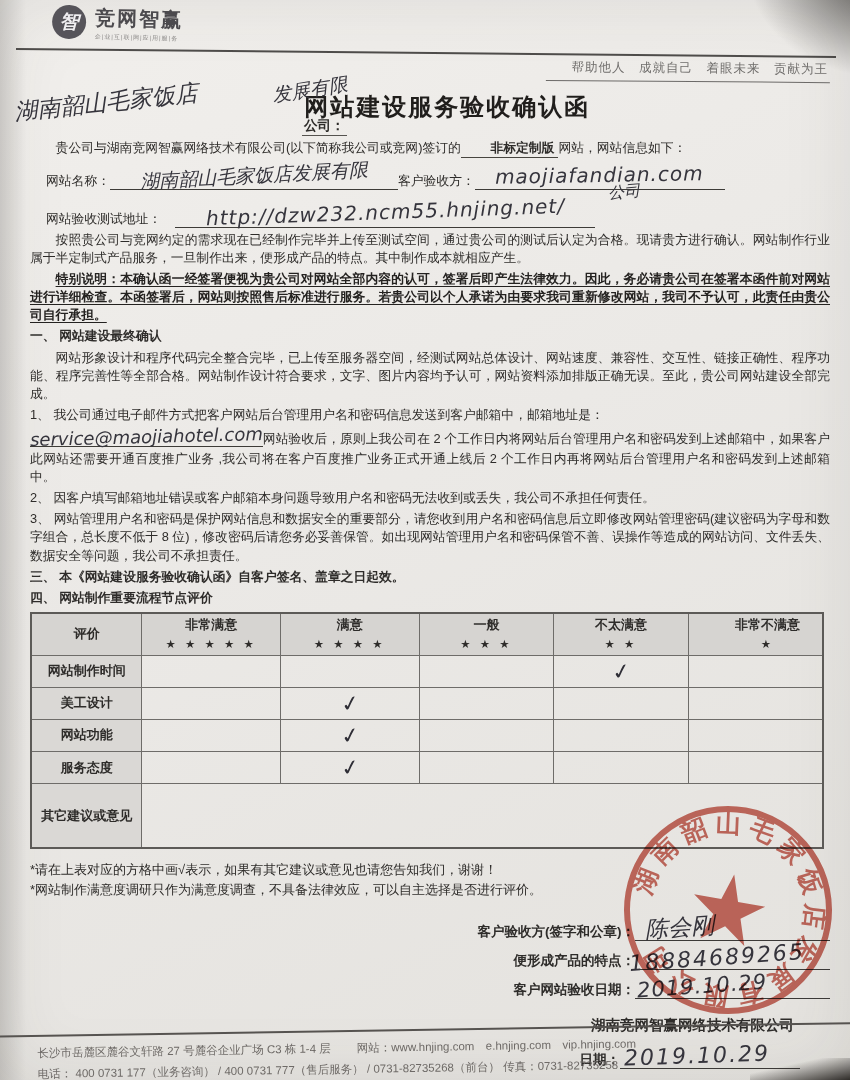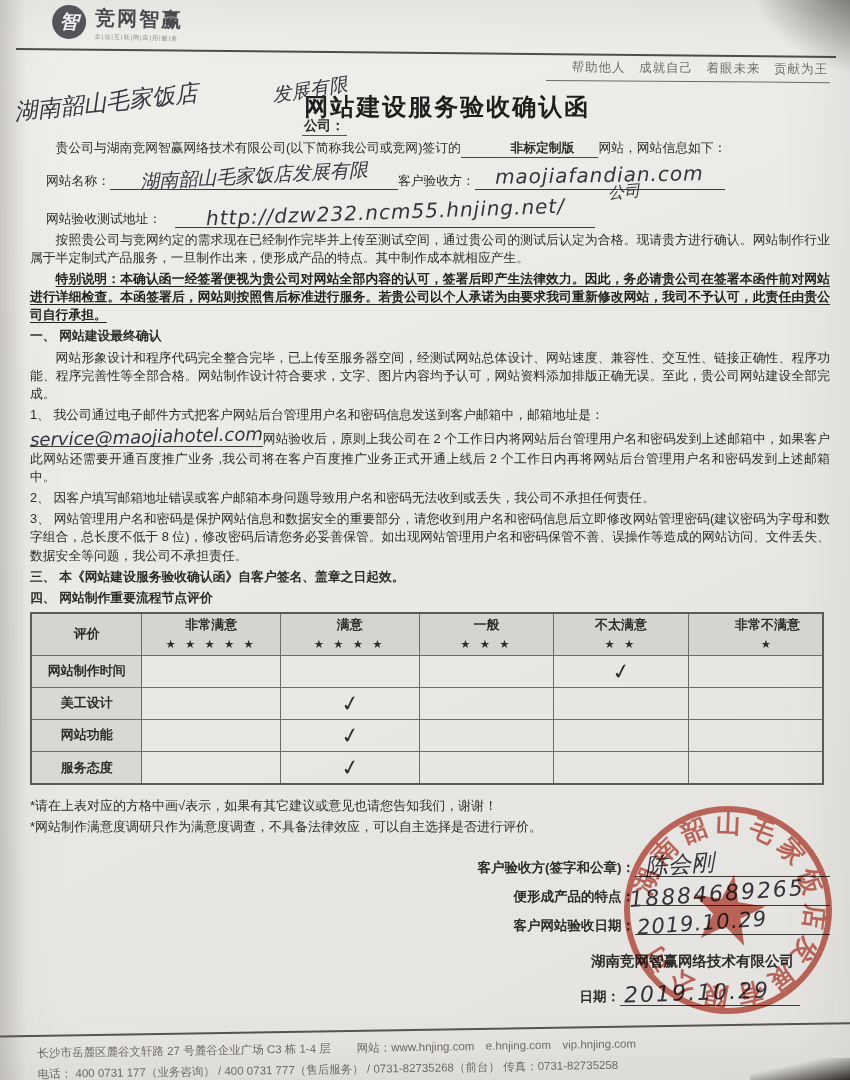--- a/index.html
+++ b/index.html
@@ -41,21 +41,21 @@
   .client-hw { position:absolute; left:-16px; top:6px; font-size:23px; transform:rotate(-6deg); white-space:nowrap; }
   .client-hw2 { position:absolute; left:242px; top:-4px; font-size:19px; transform:rotate(-9deg); }
   .client-suffix { position:absolute; left:256px; top:36px; font-size:13.5px; font-weight:bold;
     border-bottom:1px solid #55534f; padding:0 2px;margin-left:16px; }
 
   
   .hw { font-family:"DejaVu Sans", sans-serif; font-style:italic; color:#35343c; display:inline-block; }
 
   p.para { margin:3px 0; text-align:justify; }
   .indent { text-indent:2em; }
-  .u-blank { display:inline-block; text-align:center; border-bottom:1.5px solid #47453f; padding:0 24px; font-weight:bold; }
+  .u-blank { display:inline-block; text-align:center; border-bottom:1.5px solid #47453f; padding:0 4px; font-weight:bold; }
   .special { font-weight:bold; text-decoration:underline; text-underline-offset:3px; color:#242220; }
   .sec-title { font-weight:bold; margin:4px 0 2px 0; }
 
   .field-row { display:flex; align-items:flex-end; margin:2px 16px; position:relative; }
   .field-label { white-space:nowrap; }
   .fill { border-bottom:1.5px solid #3d3b37; text-align:center; position:relative; }
   .hw-big { font-size:19px; transform:rotate(-3deg); }
   .hw-url { font-size:20px; transform:rotate(-2deg); letter-spacing:1px; }
   .hw-domain { font-size:20px; transform:rotate(-1deg); letter-spacing:1px; }
   .hw-email { font-size:18px; transform:rotate(-1.5deg); }
@@ -192,20 +192,24 @@
         <td></td>
       </tr>
       <tr>
         <td class="rowlabel">服务态度</td>
         <td></td>
         <td><span class="check">✓</span></td>
         <td></td>
         <td></td>
         <td></td>
       </tr>
+      <tr class="tall">
+        <td class="rowlabel">其它建议或意见</td>
+        <td colspan="5"></td>
+      </tr>
     </tbody>
       </table>
 
     <p class="note">*请在上表对应的方格中画√表示，如果有其它建议或意见也请您告知我们，谢谢！</p>
     <p class="note">*网站制作满意度调研只作为满意度调查，不具备法律效应，可以自主选择是否进行评价。</p>
 
     <div class="sig-block">
       <div class="sig-row">
         <span class="sig-label">客户验收方(签字和公章)：</span>
         <span class="sig-line">

